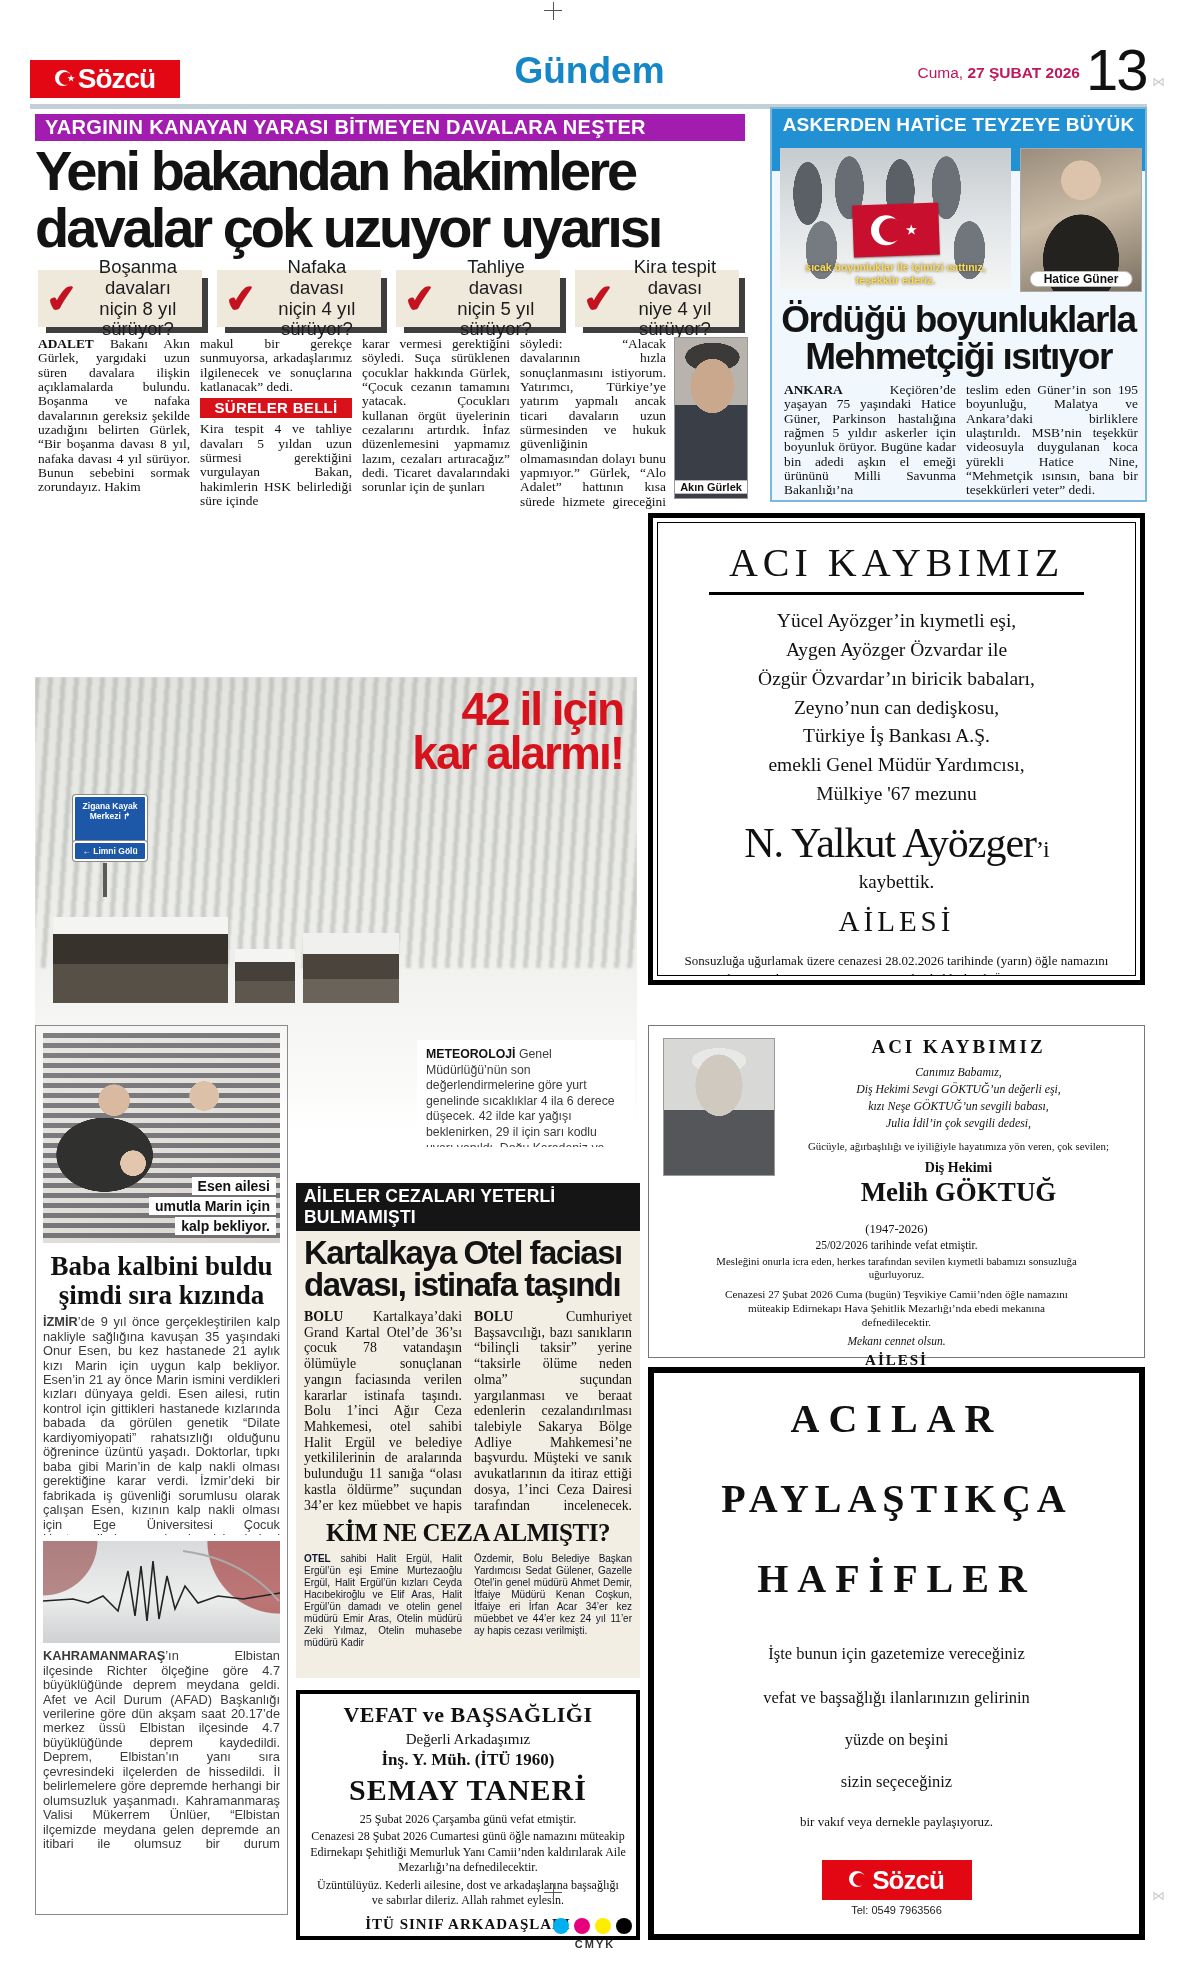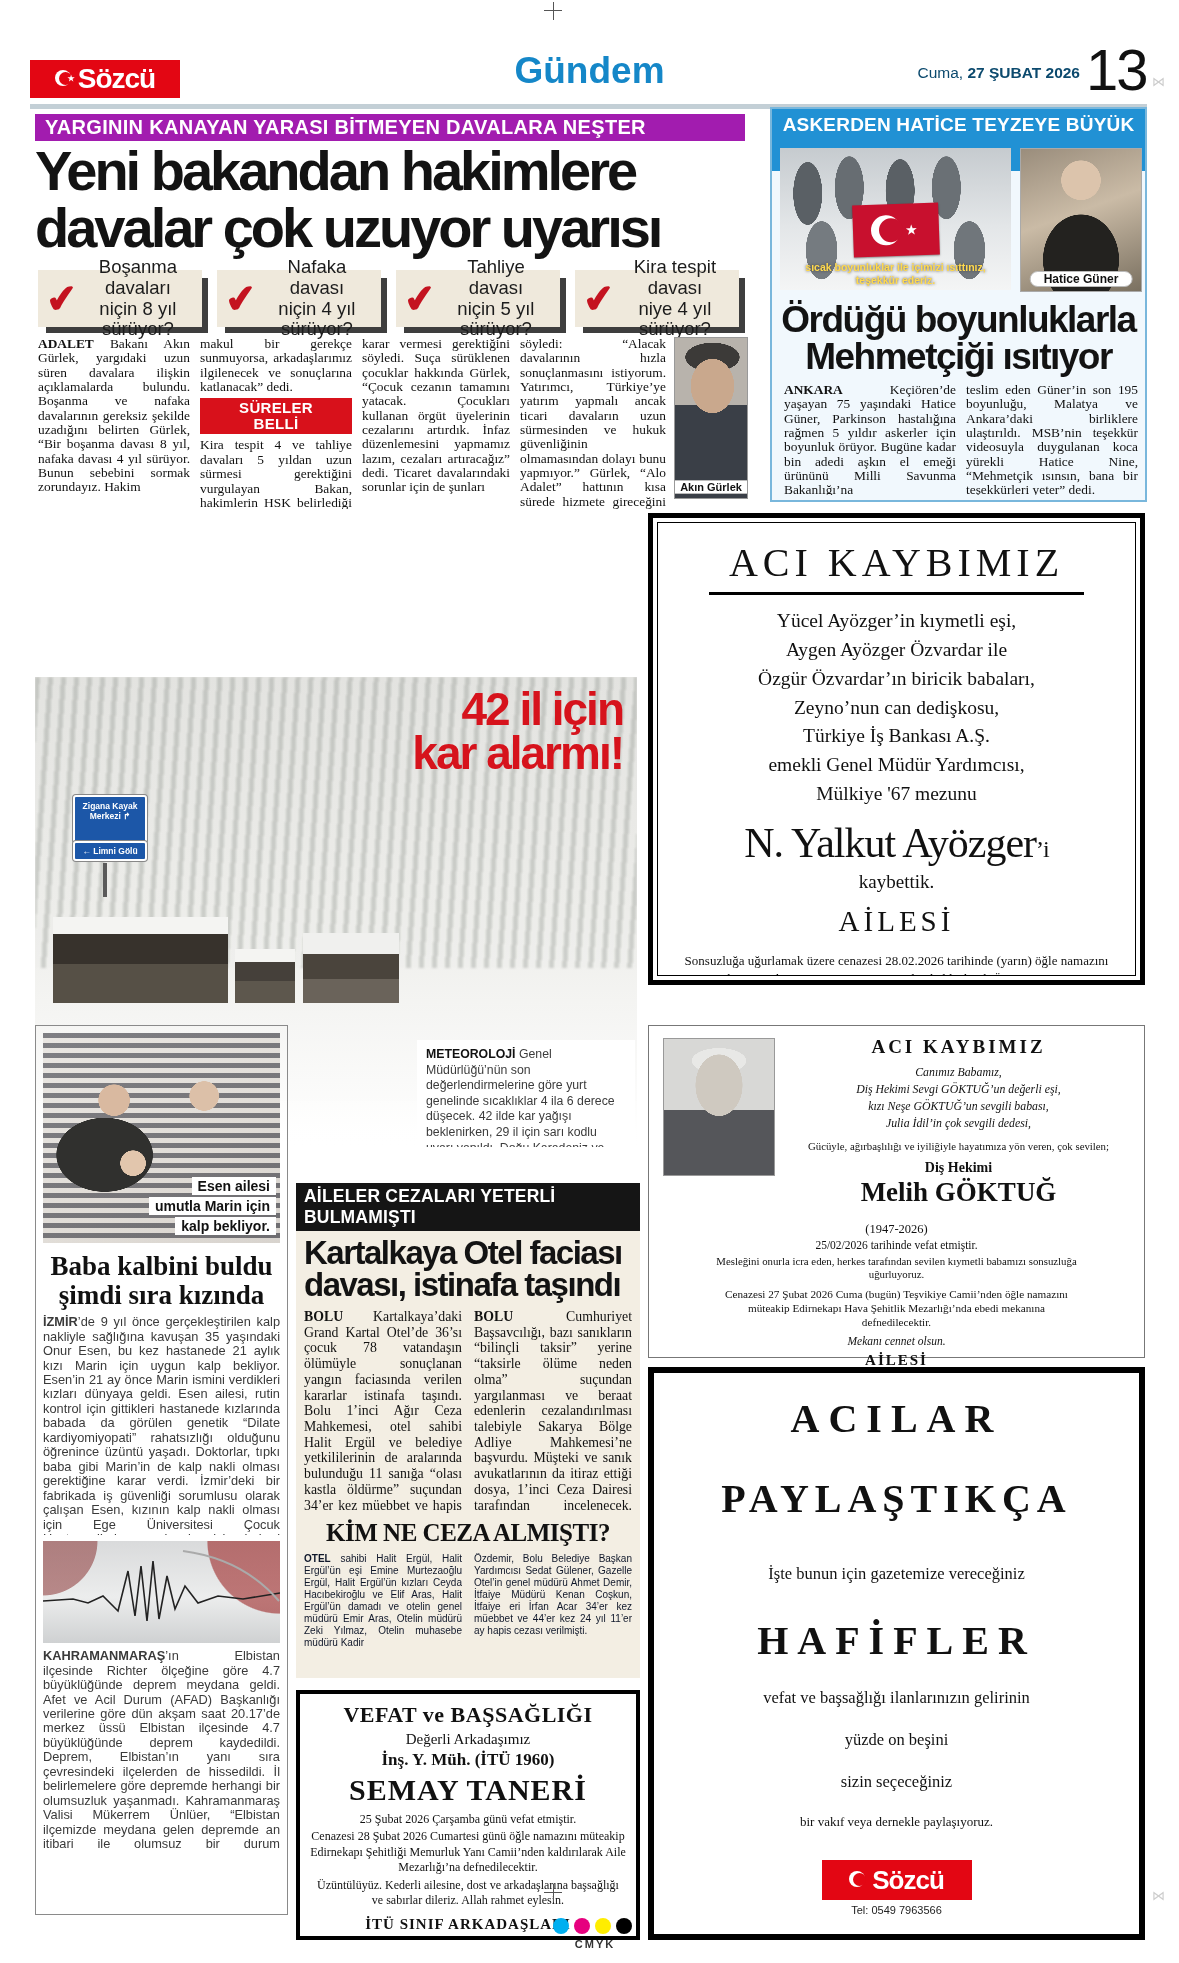--- a/index.html
+++ b/index.html
@@ -10,21 +10,21 @@
   .serif{font-family:"Liberation Serif",serif;}
   .hl{font-family:"Liberation Sans",sans-serif;font-weight:900;letter-spacing:-3px;line-height:.97;color:#131313;}
   .kicker{background:#a21caf;color:#fff;font-weight:800;font-size:20px;line-height:27px;padding-left:10px;letter-spacing:.3px;}
   .rule{background:#c3cfd6;}
   
   .bullet{background:#efe9dc;box-shadow:7px 7px 0 -1px #3e3e3e;display:flex;align-items:center;padding:2px 8px;box-sizing:border-box;}
   .bullet .chk{color:#c41320;font-size:38px;font-weight:900;line-height:1;transform:rotate(-6deg);margin-right:4px;}
   .bullet .btxt{flex:1;text-align:center;font-size:18.5px;line-height:1.12;color:#1c1c1c;}
   .bodycol{font-family:"Liberation Serif",serif;font-size:13.4px;line-height:1.07;text-align:justify;overflow:hidden;}
   .lead-b{font-weight:700;}
-  .subhead{background:#d8111b;color:#fff;font-weight:800;font-size:15px;text-align:center;padding:2px 16px;margin:4px 0;font-family:"Liberation Sans",sans-serif;letter-spacing:.3px;}
+  .subhead{background:#d8111b;color:#fff;font-weight:800;font-size:15px;text-align:center;padding:2px 0;margin:4px 0;font-family:"Liberation Sans",sans-serif;letter-spacing:.3px;}
   .photocap{position:absolute;bottom:4px;left:50%;transform:translateX(-50%);background:#fff;border:1px solid #bbb;border-radius:9px;padding:0 13px;font-size:11px;font-weight:700;white-space:nowrap;}
   
   .vefabox{border:2px solid #79b7dc;background:#f1f8fd;box-sizing:border-box;}
   .vefabanner{background:#2191d4;color:#fff;font-weight:800;font-size:19px;line-height:31px;text-align:center;letter-spacing:.2px;}
   
   .obit-outer{border:5px solid #000;box-sizing:border-box;background:#fff;}
   .obit-inner{position:absolute;inset:4px;border:1px solid #000;text-align:center;font-family:"Liberation Serif",serif;overflow:hidden;}
   .obit-title{display:inline-block;font-size:40px;letter-spacing:5px;border-bottom:3px solid #000;padding:0 20px 6px;margin-top:16px;}
   
   .cream{background:#f3eee3;}
@@ -100,21 +100,21 @@
     <span style="position:relative;width:18px;height:18px;display:inline-block;">
       <span style="position:absolute;left:0;top:0;width:16px;height:16px;border-radius:50%;background:#fff;"></span>
       <span style="position:absolute;left:4px;top:2px;width:13px;height:13px;border-radius:50%;background:#e30613;"></span>
       <span style="position:absolute;right:-2px;top:4px;font-size:8px;color:#fff;">★</span>
     </span>
     <span style="font-size:28px;letter-spacing:-1px;">Sözcü</span>
   </div>
 
   <div class="abs" style="left:50%;top:50px;transform:translateX(-50%);font-size:37px;font-weight:800;color:#1587c8;">Gündem</div>
 
-  <div class="abs" style="left:780px;top:64px;width:300px;text-align:right;font-size:15.5px;color:#0c4a6e;">
+  <div class="abs" style="left:780px;top:64px;width:300px;text-align:right;font-size:15.5px;color:#be185d;">
     <span>Cuma, </span><span style="font-weight:800">27 ŞUBAT 2026</span>
   </div>
   <div class="abs" style="left:1086px;top:36px;font-size:58px;font-weight:400;color:#111;letter-spacing:-2px;">13</div>
   <div class="abs" style="left:1152px;top:74px;color:#ccc;font-size:13px;">⋈</div>
 
   <div class="abs rule" style="left:30px;top:104px;width:1117px;height:5px;"></div>
 
   <div class="abs kicker" style="left:35px;top:114px;width:700px;height:27px;">YARGININ KANAYAN YARASI BİTMEYEN DAVALARA NEŞTER</div>
 
   <div class="abs hl" style="left:35px;top:144px;font-size:56px;">Yeni bakandan hakimlere</div>
@@ -301,22 +301,22 @@
       <div style="font-size:10.8px;line-height:1.25;margin:4px 40px 0;">Mesleğini onurla icra eden, herkes tarafından sevilen kıymetli babamızı sonsuzluğa uğurluyoruz.</div>
       <div style="font-size:11.2px;line-height:1.25;margin:5px 55px 0;">Cenazesi 27 Şubat 2026 Cuma (bugün) Teşvikiye Camii’nden öğle namazını müteakip Edirnekapı Hava Şehitlik Mezarlığı’nda ebedi mekanına defnedilecektir.</div>
       <div style="font-size:11.5px;font-style:italic;margin-top:6px;">Mekanı cennet olsun.</div>
       <div style="font-weight:700;font-size:15px;letter-spacing:2px;margin-top:5px;">AİLESİ</div>
     </div>
   </div>
 
   <div class="abs serif center" style="left:648px;top:1367px;width:497px;height:573px;border:6px solid #000;box-sizing:border-box;padding-top:22px;">
     <div style="font-weight:700;font-size:40px;letter-spacing:9px;">ACILAR</div>
     <div style="font-weight:700;font-size:40px;letter-spacing:6px;margin-top:33px;">PAYLAŞTIKÇA</div>
+    <div style="font-weight:700;font-size:40px;letter-spacing:9px;margin-top:33px;">HAFİFLER</div>
     <div style="font-size:16.5px;margin-top:42px;">İşte bunun için gazetemize vereceğiniz</div>
-    <div style="font-weight:700;font-size:40px;letter-spacing:9px;margin-top:33px;">HAFİFLER</div>
     <div style="font-size:16.5px;margin-top:24px;">vefat ve başsağlığı ilanlarınızın gelirinin</div>
     <div style="font-size:16.5px;margin-top:22px;">yüzde on beşini</div>
     <div style="font-size:16.5px;margin-top:22px;">sizin seçeceğiniz</div>
     <div style="font-size:13px;margin-top:22px;">bir vakıf veya dernekle paylaşıyoruz.</div>
     <div style="margin-top:30px;">
       <span class="logo-red" style="width:150px;height:40px;">
         <span style="position:relative;width:18px;height:18px;display:inline-block;">
           <span style="position:absolute;left:0;top:0;width:16px;height:16px;border-radius:50%;background:#fff;"></span>
           <span style="position:absolute;left:4px;top:2px;width:13px;height:13px;border-radius:50%;background:#e30613;"></span>
         </span>

